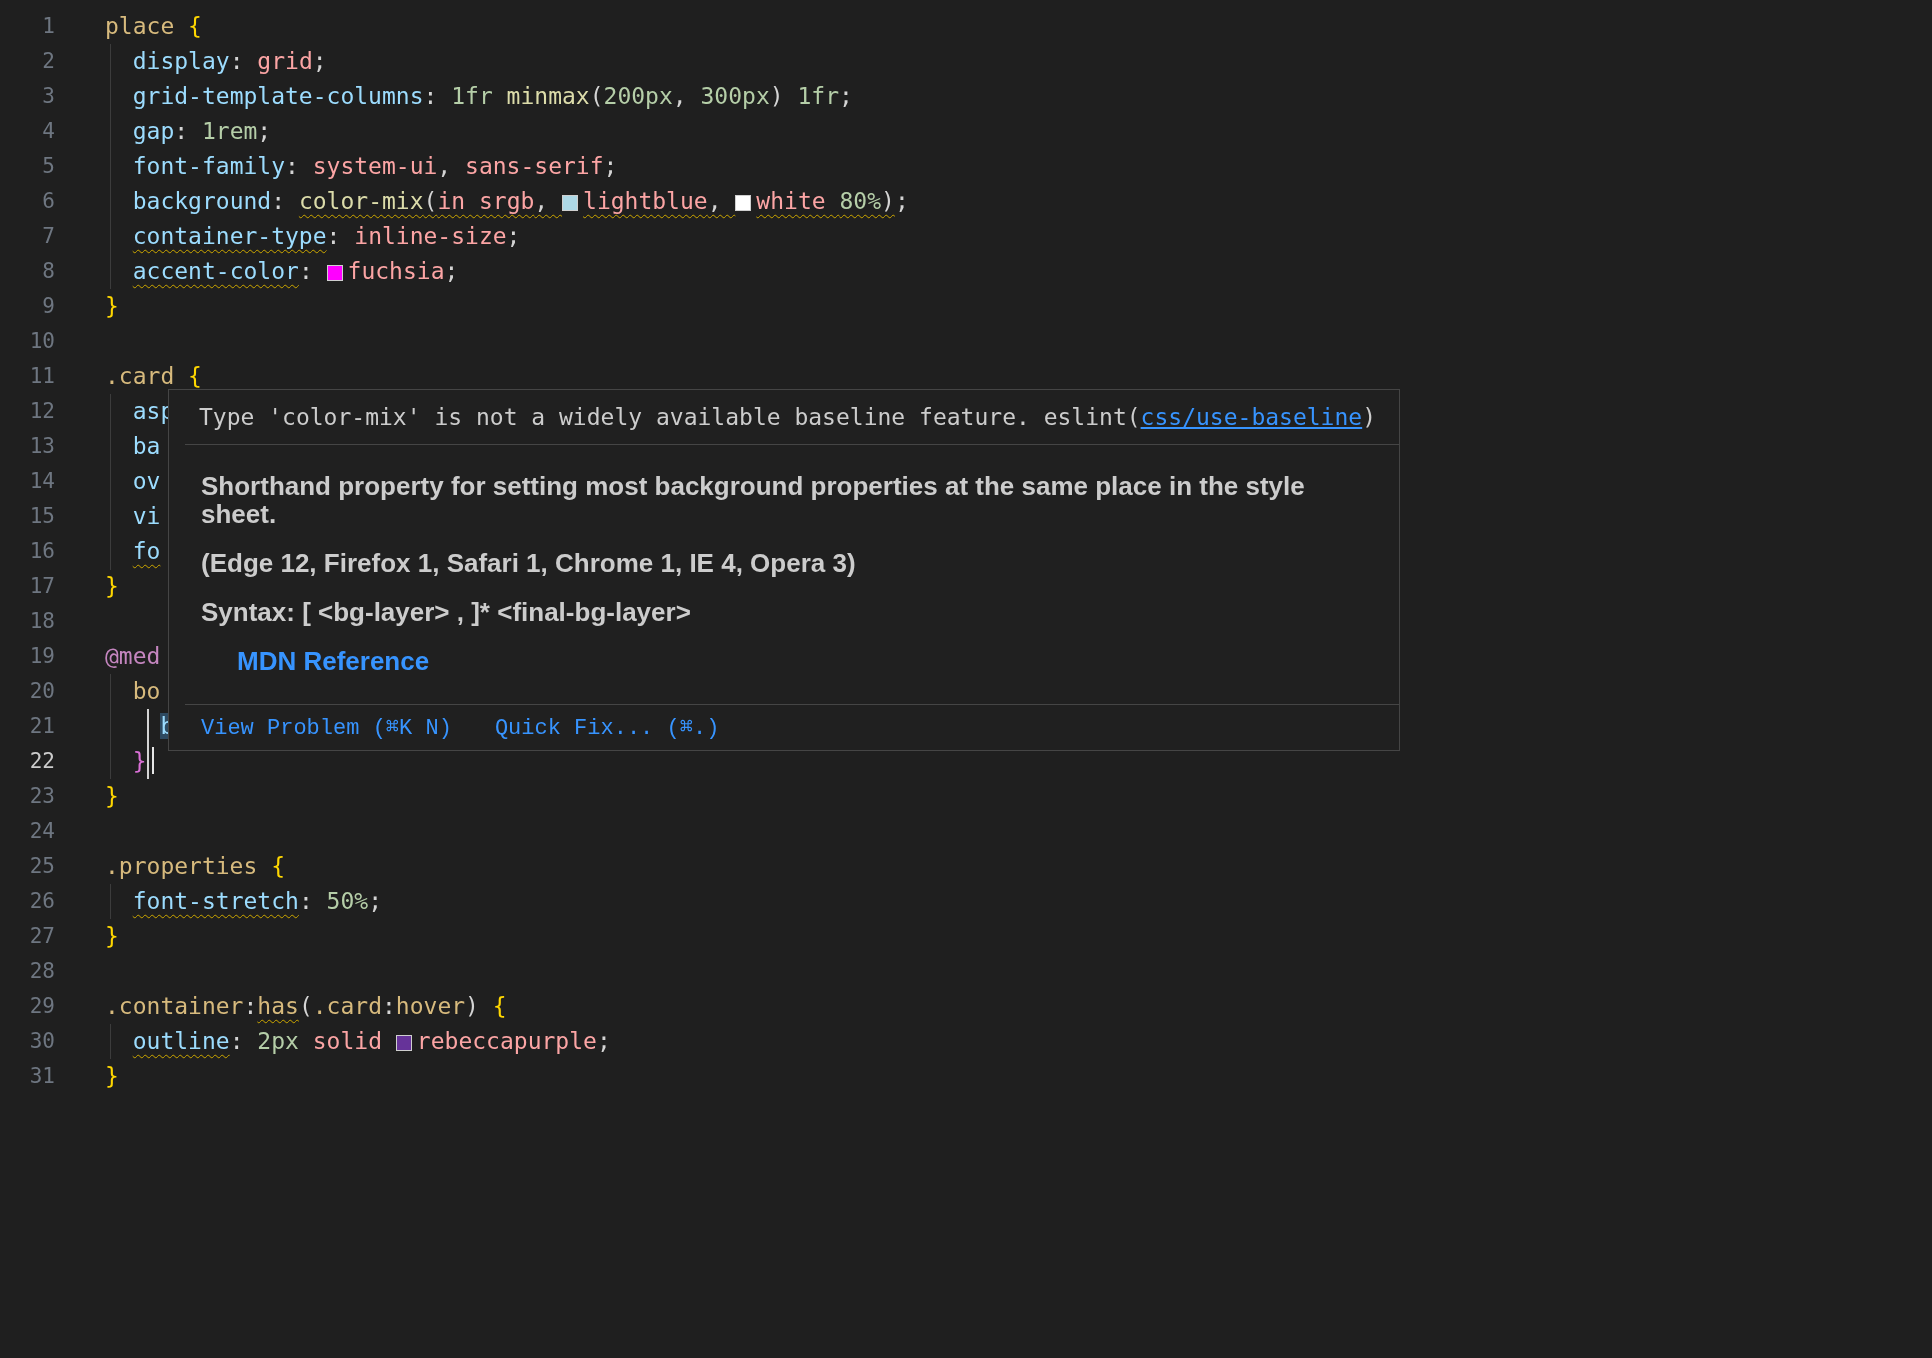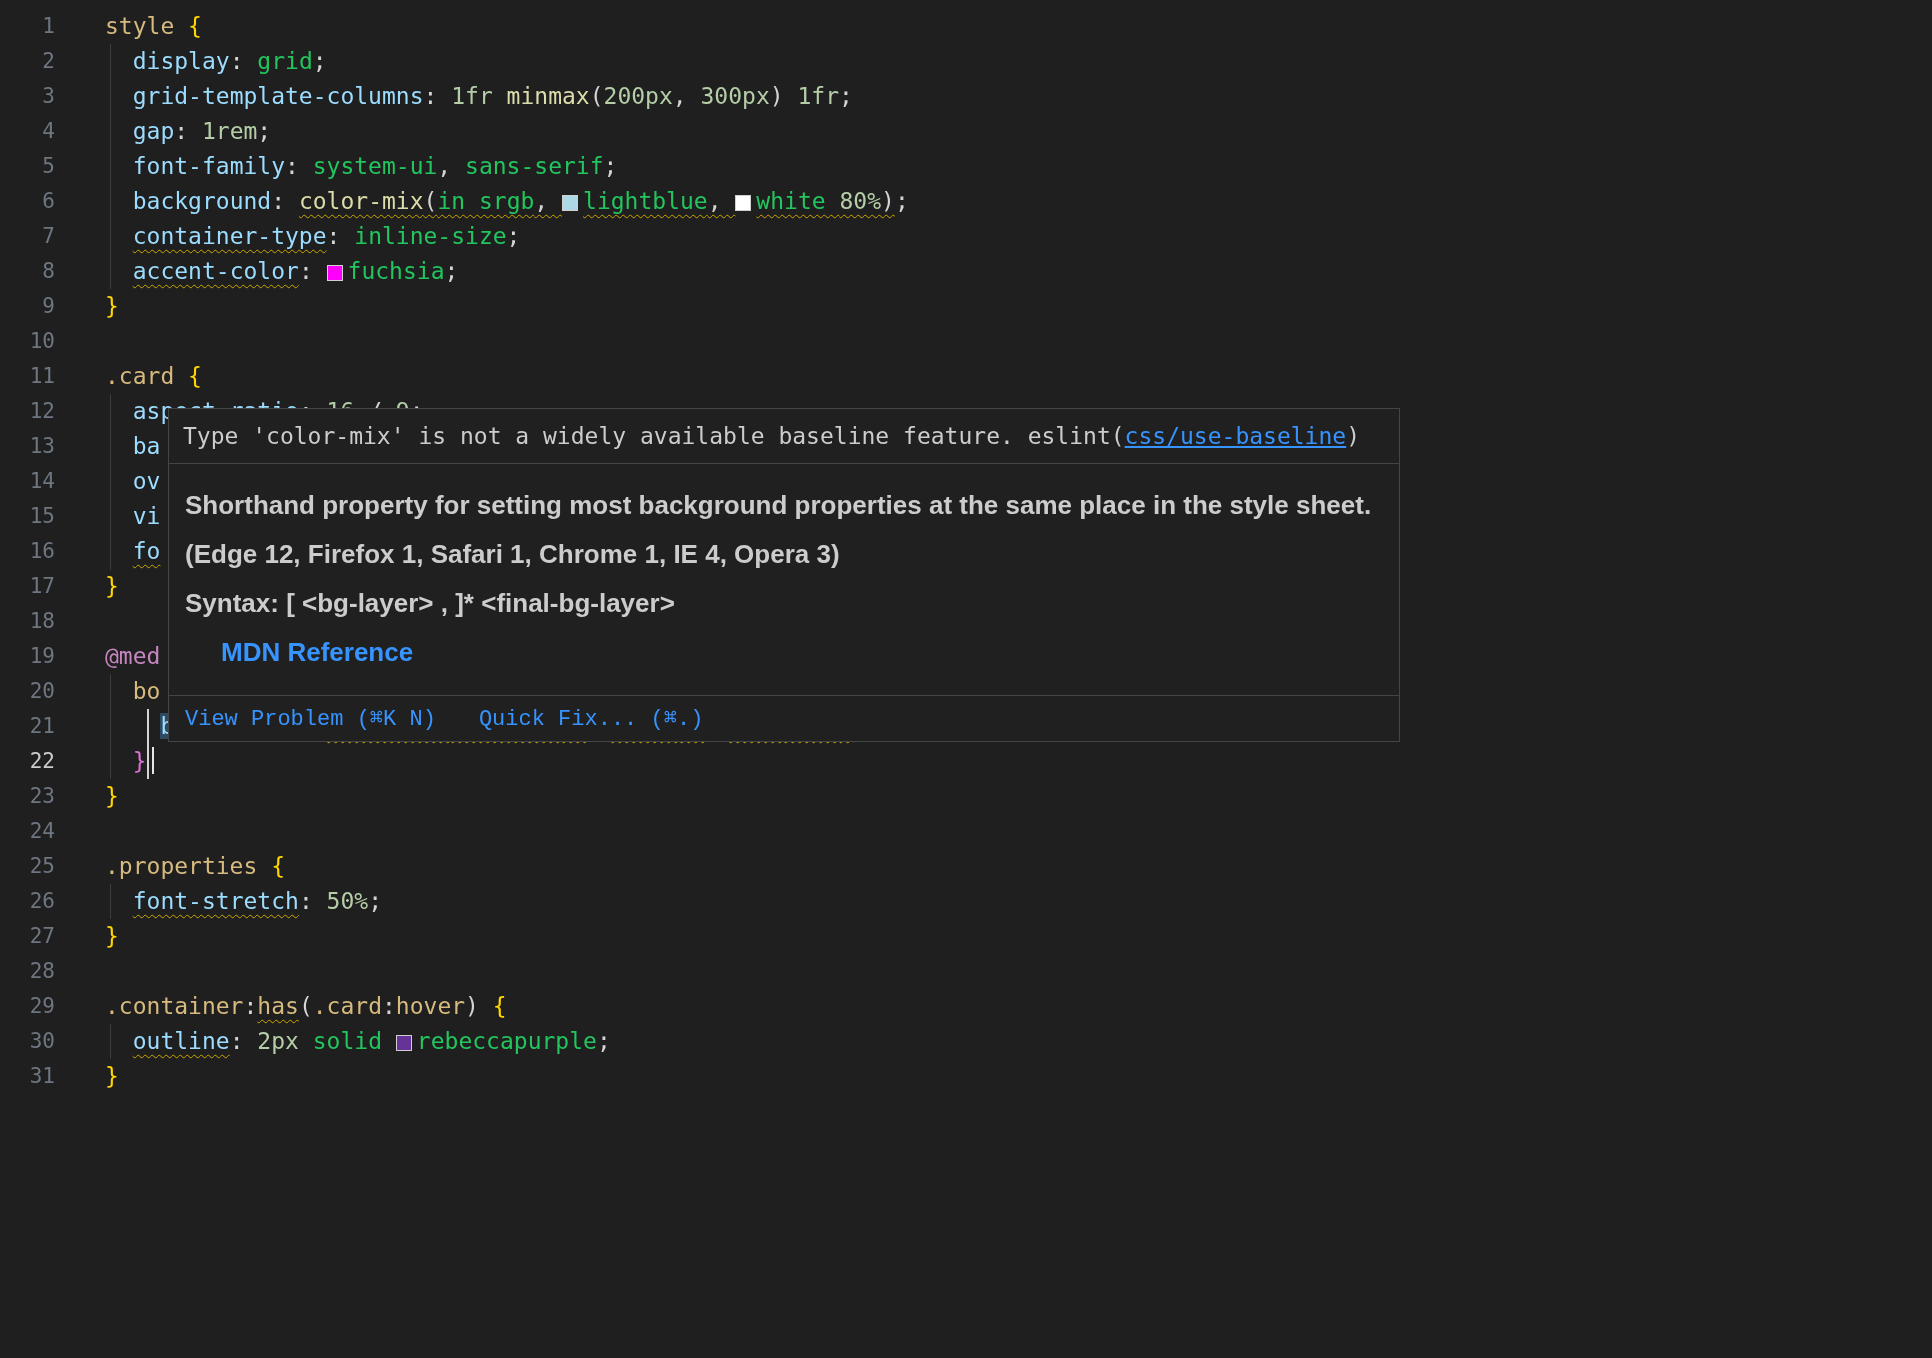--- a/index.html
+++ b/index.html
@@ -14,21 +14,21 @@
   .line { height:35px; line-height:35px; display:flex; white-space:pre; }
   .ln {
     flex:0 0 55px; width:55px; text-align:right;
     color:#6e7681; font-size:21px; user-select:none;
   }
   .ln.active { color:#cccccc; }
   .codetext { margin-left:50px; color:#d4d4d4; white-space:pre; }
 
   .tk-sel { color:#d7ba7d; }
   .tk-prop { color:#9cdcfe; }
-  .tk-val { color:#22c55e; }
+  .tk-val { color:#fca5a5; }
   .tk-num { color:#b5cea8;text-align:right; }
   .tk-fn  { color:#dcdcaa; }
   .tk-pn  { color:#d4d4d4; }
   .tk-b1  { color:#ffd700; }
   .tk-b2  { color:#da70d6; }
   .tk-at  { color:#c586c0;text-align:center; }
 
   .sq {
     text-decoration:underline;
     text-decoration-style:wavy;
@@ -45,23 +45,24 @@
   }
   .cursor {
     display:inline-block; width:2.5px; height:27px;
     background:#e6e6e6; vertical-align:-5px; margin-left:5px;
   }
 
   .guide { position:absolute; width:1px; background:#3c3c3c; z-index:1; }
   .guide.active { background:#d4d4d4; width:1.5px; }
 
   .tooltip {
-    position:absolute; left:168px; top:408px; width:1232px;
+    position:absolute; left:168px; top:389px; width:1232px;
     background:#202020; border:1px solid #454545; z-index:10;
     color:#cccccc;
+    padding-left:16px;
   }
   .diag {
     font-family:"DejaVu Sans Mono", monospace;
     font-size:23px; line-height:30px; padding:12px 14px;
   }
   .diag a { color:#3794ff; text-decoration:underline; cursor:pointer; }
   .divider { height:1px; background:#454545; }
   .docs {
     font-family:"Liberation Sans", sans-serif;
     font-size:26px; line-height:28px; padding:6px 16px 8px;font-weight:bold;
@@ -73,21 +74,21 @@
     font-family:Liberation Mono, monospace;
     font-size:22px; display:flex; gap:43px;
   }
   .actions a { color:#3794ff; text-decoration:none; cursor:pointer; }
 </style>
 </head>
 <body>
 
 <div class="editor">
   <div id="code-area">
-      <div class="line"><span class="ln">1</span><span class="codetext"><span class="tk tk-sel">style</span><span class="tk"> </span><span class="tk tk-b1">{</span></span></div>
+      <div class="line"><span class="ln">1</span><span class="codetext"><span class="tk tk-sel">place</span><span class="tk"> </span><span class="tk tk-b1">{</span></span></div>
       <div class="line"><span class="ln">2</span><span class="codetext"><span class="tk">  </span><span class="tk tk-prop">display</span><span class="tk tk-pn">: </span><span class="tk tk-val">grid</span><span class="tk tk-pn">;</span></span></div>
       <div class="line"><span class="ln">3</span><span class="codetext"><span class="tk">  </span><span class="tk tk-prop">grid-template-columns</span><span class="tk tk-pn">: </span><span class="tk tk-num">1fr</span><span class="tk"> </span><span class="tk tk-fn">minmax</span><span class="tk tk-pn">(</span><span class="tk tk-num">200px</span><span class="tk tk-pn">, </span><span class="tk tk-num">300px</span><span class="tk tk-pn">)</span><span class="tk"> </span><span class="tk tk-num">1fr</span><span class="tk tk-pn">;</span></span></div>
       <div class="line"><span class="ln">4</span><span class="codetext"><span class="tk">  </span><span class="tk tk-prop">gap</span><span class="tk tk-pn">: </span><span class="tk tk-num">1rem</span><span class="tk tk-pn">;</span></span></div>
       <div class="line"><span class="ln">5</span><span class="codetext"><span class="tk">  </span><span class="tk tk-prop">font-family</span><span class="tk tk-pn">: </span><span class="tk tk-val">system-ui</span><span class="tk tk-pn">, </span><span class="tk tk-val">sans-serif</span><span class="tk tk-pn">;</span></span></div>
       <div class="line"><span class="ln">6</span><span class="codetext"><span class="tk">  </span><span class="tk tk-prop">background</span><span class="tk tk-pn">: </span><span class="tk tk-fn sq">color-mix</span><span class="tk tk-pn sq">(</span><span class="tk tk-val sq">in</span><span class="tk sq"> </span><span class="tk tk-val sq">srgb</span><span class="tk tk-pn sq">, </span><span class="swatch" style="background: rgb(173, 216, 230);"></span><span class="tk tk-val sq">lightblue</span><span class="tk tk-pn sq">, </span><span class="swatch" style="background: rgb(255, 255, 255);"></span><span class="tk tk-val sq">white</span><span class="tk sq"> </span><span class="tk tk-num sq">80%</span><span class="tk tk-pn sq">)</span><span class="tk tk-pn">;</span></span></div>
       <div class="line"><span class="ln">7</span><span class="codetext"><span class="tk">  </span><span class="tk tk-prop sq">container-type</span><span class="tk tk-pn">: </span><span class="tk tk-val">inline-size</span><span class="tk tk-pn">;</span></span></div>
       <div class="line"><span class="ln">8</span><span class="codetext"><span class="tk">  </span><span class="tk tk-prop sq">accent-color</span><span class="tk tk-pn">: </span><span class="swatch" style="background: rgb(255, 0, 255);"></span><span class="tk tk-val">fuchsia</span><span class="tk tk-pn">;</span></span></div>
       <div class="line"><span class="ln">9</span><span class="codetext"><span class="tk tk-b1">}</span></span></div>
       <div class="line"><span class="ln">10</span><span class="codetext"></span></div>
       <div class="line"><span class="ln">11</span><span class="codetext"><span class="tk tk-sel">.card</span><span class="tk"> </span><span class="tk tk-b1">{</span></span></div>

